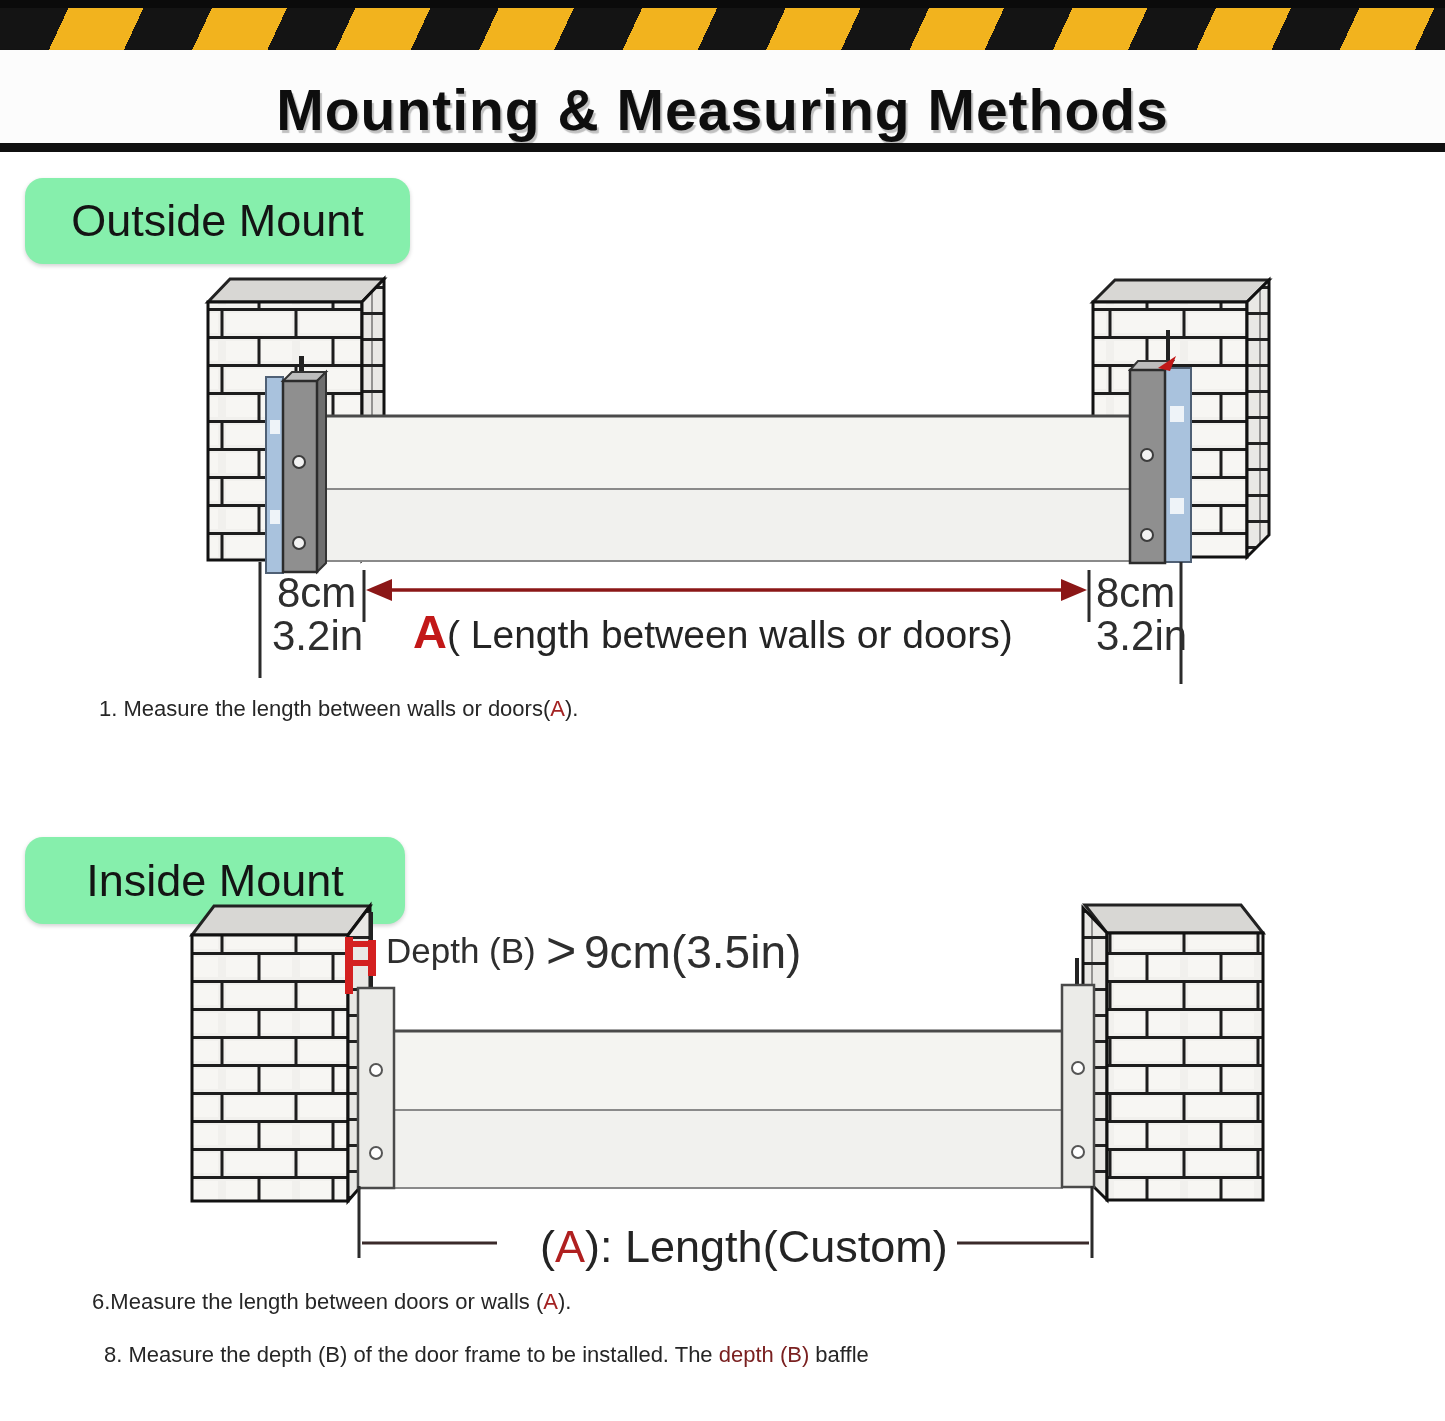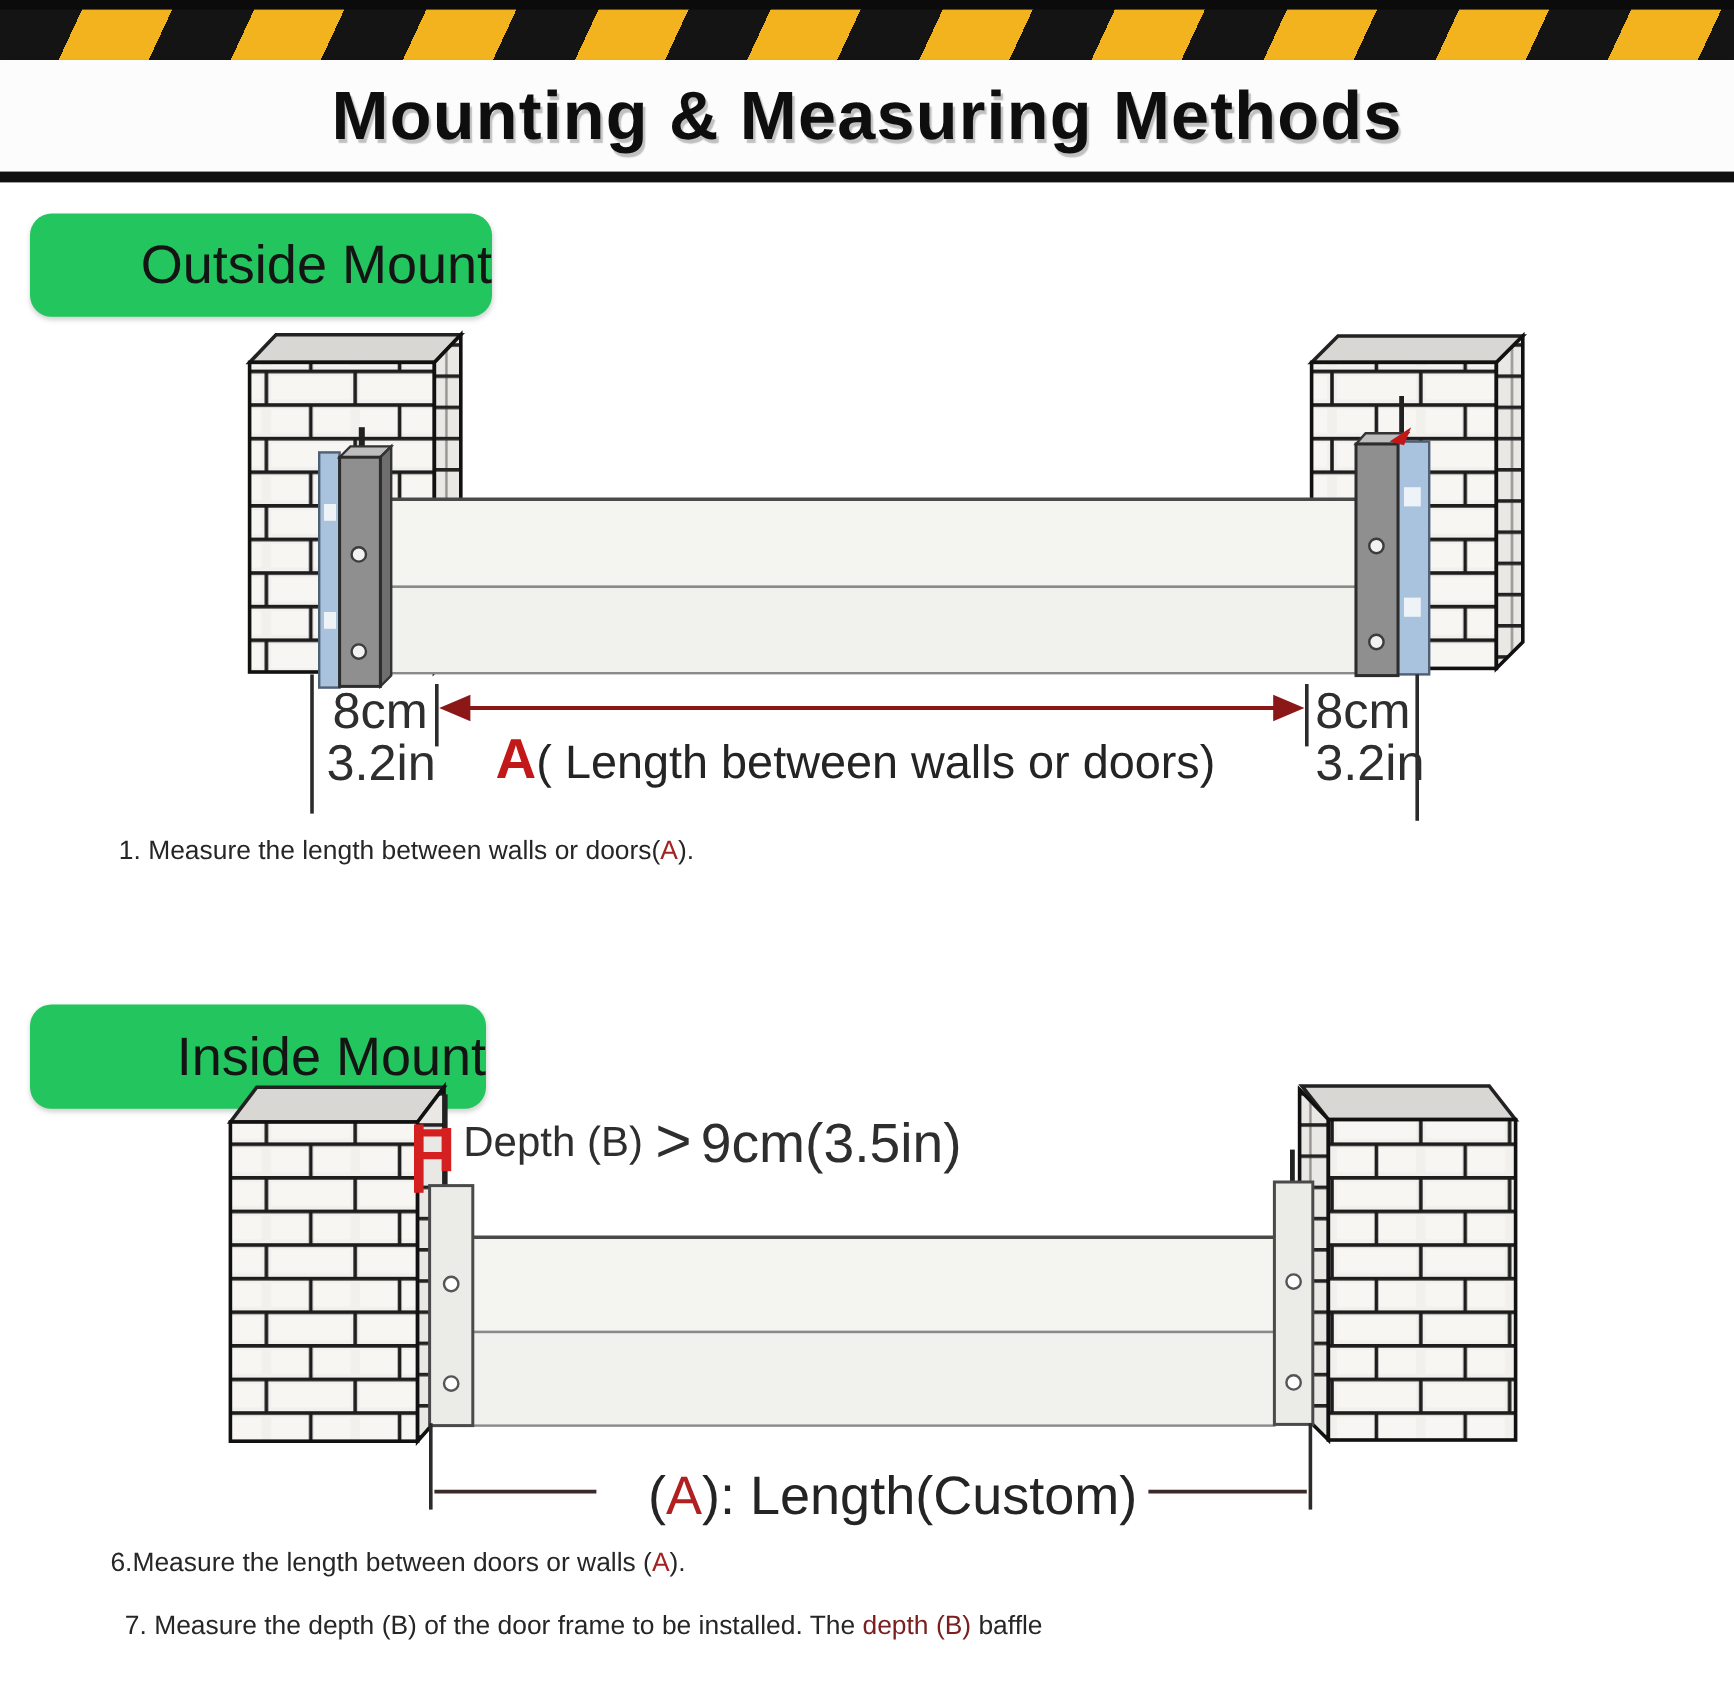--- a/index.html
+++ b/index.html
@@ -4,29 +4,29 @@
 <style>
   html,body{margin:0;padding:0;background:#ffffff;}
   body{font-family:"Liberation Sans", sans-serif;}
   .stage{position:relative;width:1445px;height:1421px;background:#ffffff;overflow:hidden;}
 
   
   .banner-black-top{position:absolute;left:0;top:0;width:100%;height:10px;background:#0b0b0b;}
   .hazard{position:absolute;left:0;top:8px;width:100%;height:42px;
           background:repeating-linear-gradient(115deg,#141414 0 62px,#f2b31e 62px 130px);}
   .banner-white{position:absolute;left:0;top:50px;width:100%;height:93px;background:#fcfcfc;
-                display:flex;align-items:center;justify-content:center;
+                display:flex;align-items:flex-end;justify-content:center;
                 box-shadow:0 2px 3px rgba(0,0,0,0.15);}
   .title{font-size:57px;font-weight:700;color:#0e0e0e;letter-spacing:1px;
          text-shadow:2px 3px 1px rgba(120,120,120,0.45);}
   .banner-black-bottom{position:absolute;left:0;top:143px;width:100%;height:9px;background:#101010;}
 
   
-  .badge{position:absolute;background:#22c55e;border-radius:18px;
-         display:flex;align-items:center;justify-content:flex-end;
+  .badge{position:absolute;background:#86efac;border-radius:18px;
+         display:flex;align-items:center;justify-content:center;
          font-size:45px;color:#141414;box-shadow:0 2px 4px rgba(0,0,0,0.18);}
   #badge-outside{left:25px;top:178px;width:385px;height:86px;}
   #badge-inside{left:25px;top:805px;width:380px;height:87px;margin-top:32px;}
 
   
   .svg-layer{position:absolute;left:0;top:0;width:1445px;height:1421px;}
   svg text{font-family:"Liberation Sans", sans-serif;fill:#2e2e2e;}
 
   
   .steps{position:absolute;color:#262626;font-size:22px;white-space:nowrap;}
@@ -195,16 +195,16 @@
         <text x="540" y="1262" font-size="45"><tspan fill="#242424">(</tspan><tspan fill="#b02020">A</tspan><tspan fill="#242424">): Length(Custom)</tspan></text>
       </g>
     </g>
   </svg>
 
   <div class="steps" id="out-step1"><span>1. Measure the length between walls or doors(</span><span class="red">A</span><span>).</span></div>
 
 
   <div class="steps" id="in-step1"><span>6.Measure the length between doors or walls (</span><span class="red">A</span><span>).</span></div>
 
-  <div class="steps" id="in-step2"><span>7. Measure the depth (B) of the door frame to be installed. The </span><span class="dkred">depth (B)</span><span> baffle</span></div>
+  <div class="steps" id="in-step2"><span>8. Measure the depth (B) of the door frame to be installed. The </span><span class="dkred">depth (B)</span><span> baffle</span></div>
 
 
 </div>
 
 </body></html>

